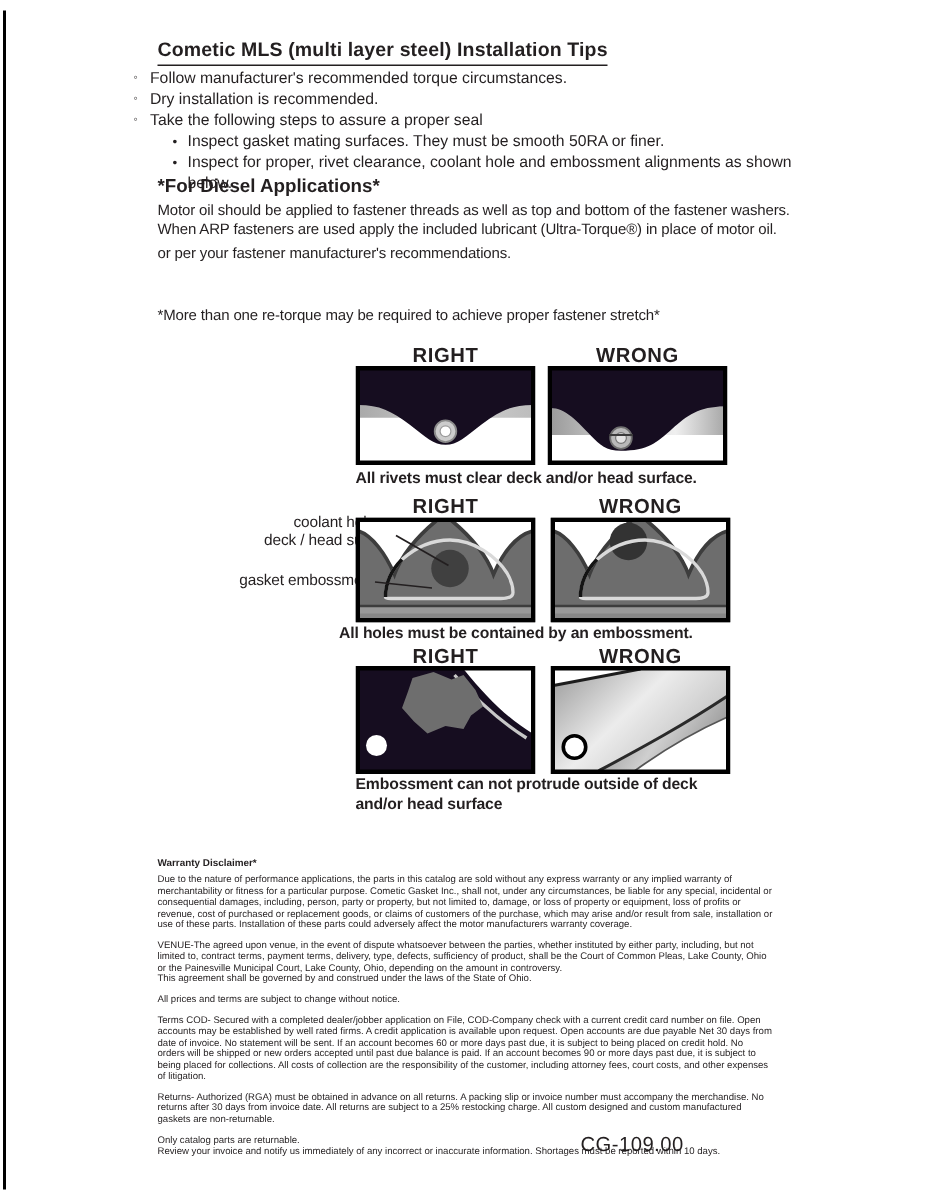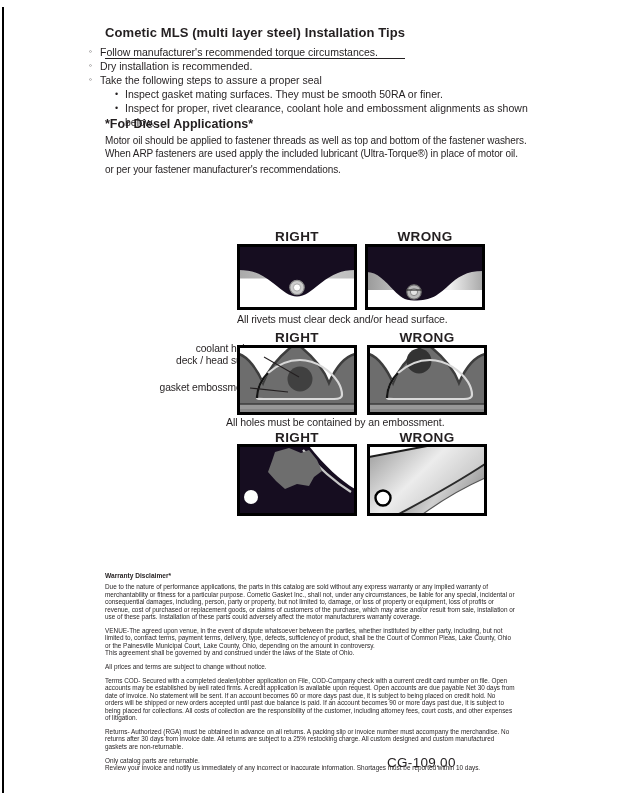--- a/index.html
+++ b/index.html
@@ -4,33 +4,33 @@
 <style>
   html,body { margin:0; padding:0; background:#ffffff; }
   .page {
     position:relative; width:618px; height:800px; background:#ffffff;
     font-family:"Liberation Sans", sans-serif; color:#231f20; overflow:hidden;
   }
   .left-rule { position:absolute; left:2px; top:7px; width:2px; height:786px; background:#000; }
 
   .title {
     position:absolute; left:105px; top:25px; font-size:13px; font-weight:bold;
-    border-bottom:1.5px solid #231f20; padding-bottom:18px; letter-spacing:0.1px;
+    border-bottom:1.5px solid #231f20; padding-bottom:3px; letter-spacing:0.1px;
   }
   .tips { position:absolute; left:89px; top:45px; width:470px; font-size:10.5px; }
   .tip-row { display:flex; line-height:14px; }
   .b-icon { width:11px; flex:none; font-size:8px; line-height:14px; text-align:left; }
   .sb-icon { width:10px; flex:none; font-size:9px; line-height:14px; }
   .sub { margin-left:26px; }
 
   .diesel-h { position:absolute; left:105px; top:117px; font-size:12.5px; font-weight:bold; }
   .body-par { position:absolute; left:105px; width:470px; font-size:10px; line-height:12.5px; letter-spacing:-0.1px; }
 
   .dg-header { position:absolute; width:120px; text-align:center; font-size:13.5px; font-weight:bold; letter-spacing:0.4px; }
-  .dg-caption { position:absolute; font-size:10.5px; font-weight:normal; line-height:13px; letter-spacing:-0.1px; }
+  .dg-caption { position:absolute; font-size:10.5px; font-weight:bold; line-height:13px; letter-spacing:-0.1px; }
   .dg-box { position:absolute; }
   .dg-label { position:absolute; font-size:10.3px; line-height:12px; text-align:right; letter-spacing:-0.1px; }
   .leader { position:absolute; z-index:5; }
 
   .disc { position:absolute; left:105px; top:572px; width:410px; font-size:6.4px; line-height:7.4px; letter-spacing:0; }
   .disc .h { font-weight:bold; margin-bottom:4px; font-size:6.6px; }
   .disc .p { margin-bottom:6.5px; }
   .disc .tight { margin-bottom:0; }
   .footer-code { position:absolute; left:387px; top:755px; font-size:13.5px; letter-spacing:0.3px; }
 </style>
@@ -66,20 +66,21 @@
   </div>
 
   <div class="diesel-h">*For Diesel Applications*</div>
   <div class="body-par" style="top:135px;">
     <div>Motor oil should be applied to fastener threads as well as top and bottom of the fastener washers.</div>
     <div>When ARP fasteners are used apply the included lubricant (Ultra-Torque®) in place of motor oil.</div>
   </div>
   <div class="body-par" style="top:164px;">
     <div>or per your fastener manufacturer's recommendations.</div>
   </div>
+  <div class="body-par" style="top:205px;">*More than one re-torque may be required to achieve proper fastener stretch*</div>
 
   <div class="dg-header" style="left:237px; top:229px;">RIGHT</div>
   <div class="dg-header" style="left:365px; top:229px;">WRONG</div>
 
   <svg class="dg-box" style="left:237px; top:244px;" width="120" height="66" viewBox="0 0 120 66">
     <defs>
       <linearGradient id="g1r" x1="0" y1="0" x2="1" y2="0">
         <stop offset="0" stop-color="#a9a9a9"></stop>
           <stop offset="0.55" stop-color="#cfcfcf"></stop>
           <stop offset="1" stop-color="#bdbdbd"></stop>
@@ -189,20 +190,22 @@
     <path d="M2,13 C24,9 44,5 60,2 L118,2 L118,20 C88,40 58,56 32,70 L2,70 Z" fill="url(#g3w)"></path>
     <path d="M2,13 C24,9 44,5 60,2" fill="none" stroke="#1d1d1d" stroke-width="2"></path>
     <path d="M118,20 C88,40 58,56 32,70 L56,70 C78,54 100,42 118,34 Z" fill="url(#g3w2)"></path>
     <path d="M118,20 C88,40 58,56 32,70" fill="none" stroke="#2a2a2a" stroke-width="2"></path>
     <path d="M118,34 C100,42 78,54 56,70" fill="none" stroke="#555555" stroke-width="1.2"></path>
     <circle cx="16" cy="54" r="7.5" fill="#ffffff" stroke="#000000" stroke-width="2.4"></circle>
     <rect x="1.5" y="1.5" width="117" height="69" fill="none" stroke="#000000" stroke-width="3"></rect>
   </svg>
 
   <div class="dg-caption" style="left:237px; top:517px;">
+    <div>Embossment can not protrude outside of deck</div>
+    <div>and/or head surface</div>
   </div>
 
   <div class="disc">
     <div class="h">Warranty Disclaimer*</div>
     <div class="p">Due to the nature of performance applications, the parts in this catalog are sold without any express warranty or any implied warranty of merchantability or fitness for a particular purpose.  Cometic Gasket Inc., shall not, under any circumstances, be liable for any special, incidental or consequential damages, including, person, party or property, but not limited to, damage, or loss of property or equipment, loss of profits or revenue, cost of purchased or replacement goods, or claims of customers of the purchase, which may arise and/or result from sale, installation or use of these parts.  Installation of these parts could adversely affect the motor manufacturers warranty coverage.</div>
     <div class="tight">VENUE-The agreed upon venue, in the event of dispute whatsoever between the parties, whether instituted by either party, including, but not limited to, contract terms, payment terms, delivery, type, defects, sufficiency of product, shall be the Court of Common Pleas, Lake County, Ohio or the Painesville Municipal Court, Lake County, Ohio, depending on the amount in controversy.</div>
     <div class="p">This agreement shall be governed by and construed under the laws of the State of Ohio.</div>
     <div class="p">All prices and terms are subject to change without notice.</div>
     <div class="p">Terms COD- Secured with a completed dealer/jobber application on File, COD-Company check with a current credit card number on file.  Open accounts may be established by well rated firms.  A credit application is available upon request.  Open accounts are due payable Net 30 days from date of invoice.  No statement will be sent.  If an account becomes 60 or more days past due, it is subject to being placed on credit hold.  No orders will be shipped or new orders accepted until past due balance is paid.  If an account becomes 90 or more days past due, it is subject to being placed for collections.  All costs of collection are the responsibility of the customer, including attorney fees, court costs, and other expenses of litigation.</div>
     <div class="p">Returns- Authorized (RGA) must be obtained in advance on all returns.  A packing slip or invoice number must accompany the merchandise.  No returns after 30 days from invoice date.  All returns are subject to a 25% restocking charge.  All custom designed and custom manufactured gaskets are non-returnable.</div>

